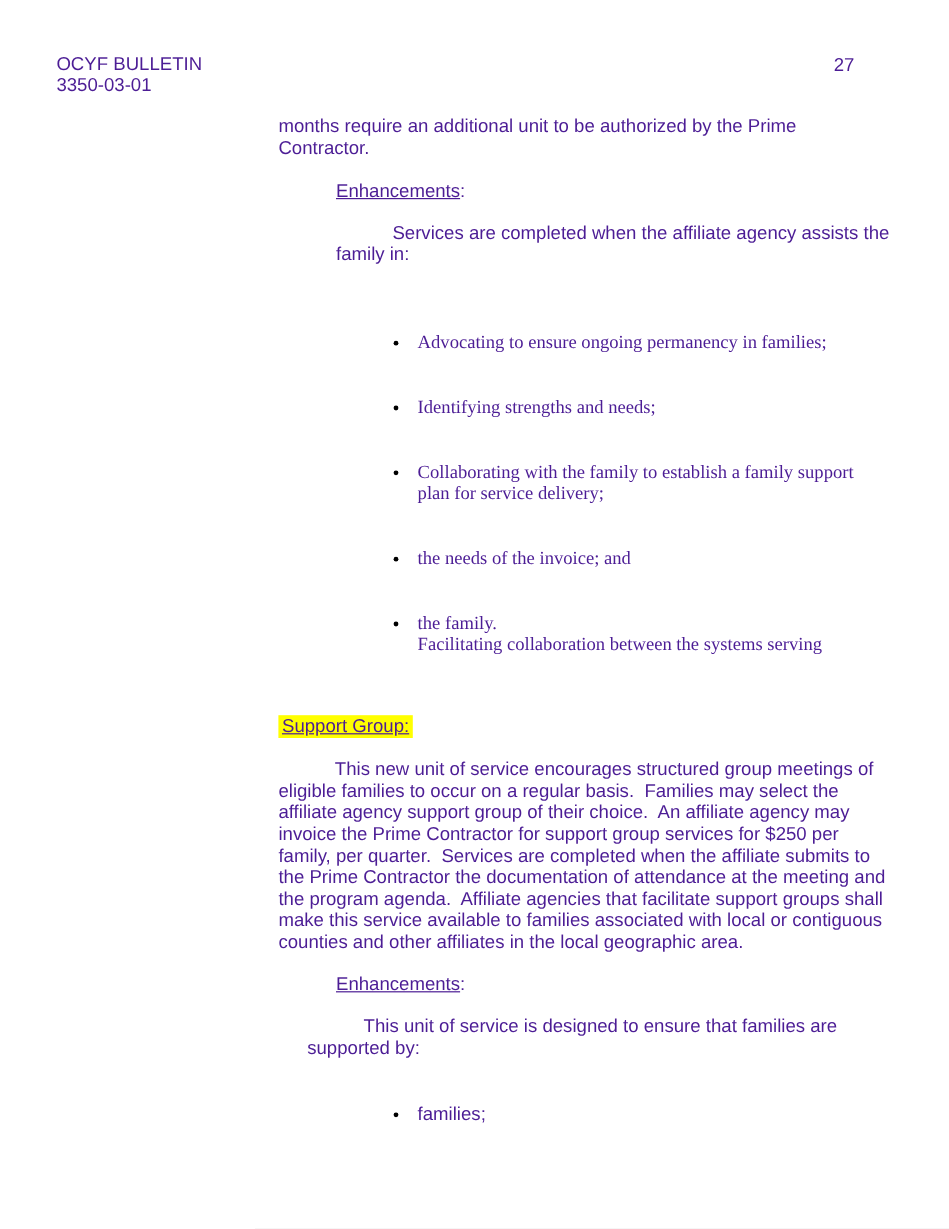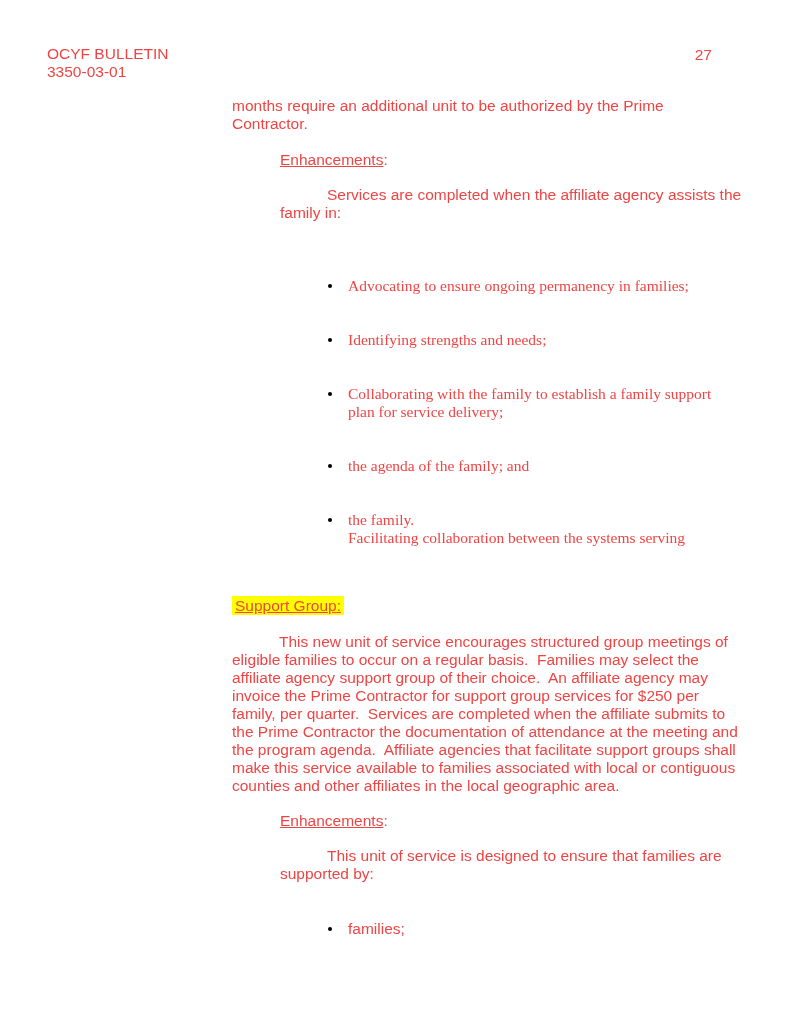--- a/index.html
+++ b/index.html
@@ -1,21 +1,21 @@
 <!DOCTYPE html>
 <html><head>
 <meta charset="utf-8">
 <style>
   html,body { margin:0; padding:0; background:#e8e8e8; }
   .page {
     position:relative;
     width:791px; height:1024px;
     margin:0 auto;
     background:#ffffff;
-    color:#ef4444;
+    color:#4c1d95;
     font-family:"Liberation Sans","DejaVu Sans",sans-serif;
     font-size:15.5px;
     line-height:18px;
     overflow:hidden;
   }
   .header { position:absolute; left:47px; top:45px; }
   .page-number { position:absolute; right:79px; top:46px; }
   .content { position:absolute; left:232px; top:97px; width:512px; }
   .content div { white-space:pre; }
 
@@ -61,31 +61,31 @@
     <div class="lines intro"><div>months require an additional unit to be authorized by the Prime</div><div>Contractor.</div></div>
 
     <div class="heading enh mt-h1"><span class="u">Enhancements</span><span>:</span></div>
 
     <div class="lines indent-lines mt-lead1" style="margin-left:48px;"><div>Services are completed when the affiliate agency assists the</div><div>family in:</div></div>
 
     <div class="list mt-list1">
       <div class="bullet-item"><span class="dot"></span><div class="lines"><div>Advocating to ensure ongoing permanency in families;</div></div></div>
       <div class="bullet-item"><span class="dot"></span><div class="lines"><div>Identifying strengths and needs;</div></div></div>
       <div class="bullet-item"><span class="dot"></span><div class="lines"><div>Collaborating with the family to establish a family support</div><div>plan for service delivery;</div></div></div>
-      <div class="bullet-item"><span class="dot"></span><div class="lines"><div>the agenda of the family; and</div></div></div>
+      <div class="bullet-item"><span class="dot"></span><div class="lines"><div>the needs of the invoice; and</div></div></div>
       <div class="bullet-item"><span class="dot"></span><div class="lines"><div>the family.</div><div>Facilitating collaboration between the systems serving</div></div></div>
     </div>
 
     <div class="heading sg mt-sg"><span class="hl u" style="background: rgb(255, 255, 0);"><span>Support Group</span><span>:</span></span></div>
 
     <div class="lines indent-lines mt-sgbody"><div>This new unit of service encourages structured group meetings of</div><div>eligible families to occur on a regular basis.  Families may select the</div><div>affiliate agency support group of their choice.  An affiliate agency may</div><div>invoice the Prime Contractor for support group services for $250 per</div><div>family, per quarter.  Services are completed when the affiliate submits to</div><div>the Prime Contractor the documentation of attendance at the meeting and</div><div>the program agenda.  Affiliate agencies that facilitate support groups shall</div><div>make this service available to families associated with local or contiguous</div><div>counties and other affiliates in the local geographic area.</div></div>
 
     <div class="heading enh mt-h2"><span class="u">Enhancements</span><span>:</span></div>
 
-    <div class="lines indent-lines mt-lead2" style="margin-left:48px;"><div>This unit of service is designed to ensure that families are</div><div>supported by:</div></div>
+    <div class="lines indent-lines mt-lead2" style="margin-left:24px;"><div>This unit of service is designed to ensure that families are</div><div>supported by:</div></div>
 
     <div class="list mt-list2">
       <div class="bullet-item"><span class="dot"></span><div class="lines"><div>families;</div></div></div>
       
       
       
     </div>
 
   </div>
 </div>

